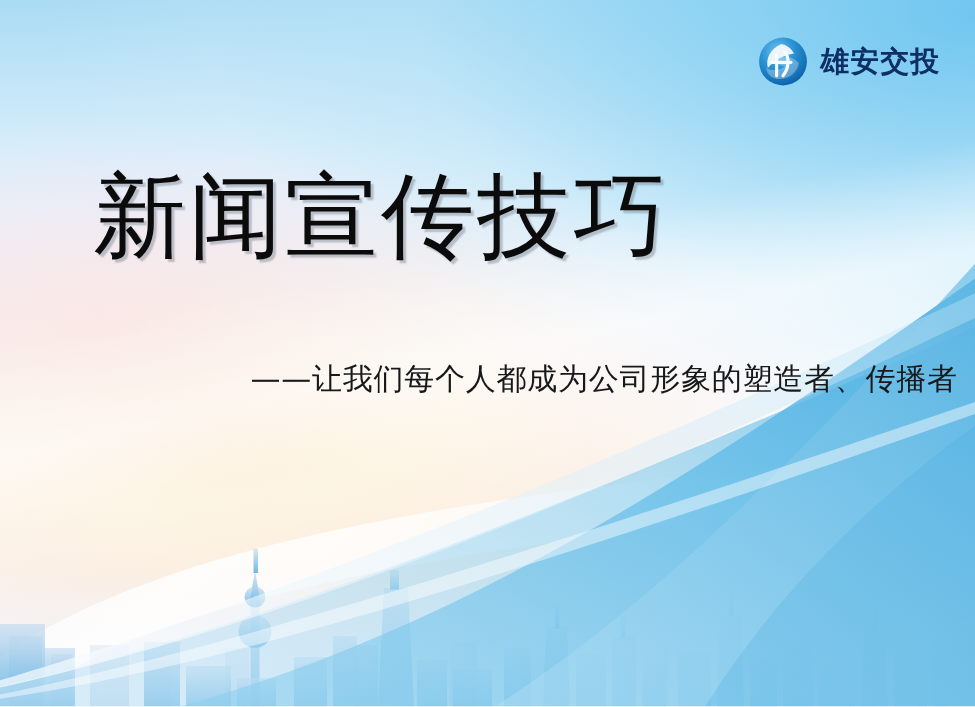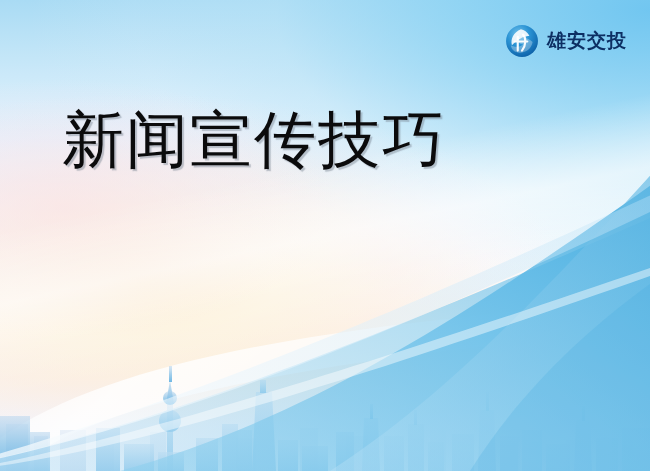--- a/index.html
+++ b/index.html
@@ -107,21 +107,21 @@
     color: #0d2f63;
     white-space: nowrap;
     font-family: "DejaVu Sans", "Liberation Sans", sans-serif;
   }
 
   
   .title {
     position: absolute;
     left: 62px;
     top: 112px;
-    font-family: Liberation Mono, monospace;
+    font-family: Liberation Sans, sans-serif;
     font-size: 62px;
     line-height: 1.05;
     letter-spacing: 2px;
     color: #0b0b0c;
     white-space: nowrap;
     text-shadow: 2px 2px 1px rgba(120,130,145,0.45);
   }
   .subtitle {
     position: absolute;
     left: 167px;
@@ -280,15 +280,16 @@
       <circle cx="32" cy="32" r="30" fill="url(#gLogo)"></circle>
       <path d="M30 10 C16 16 10 28 13 40 C22 30 32 24 46 22 C42 15 36 11 30 10 Z" fill="#ffffff" opacity="0.88"></path>
       <path d="M22 28 C34 24 44 26 52 34 C50 46 40 54 28 54 C18 54 12 48 11 40 C18 44 28 44 34 38 C28 38 24 34 22 28 Z" fill="#ffffff" opacity="0.30"></path>
       <path d="M24 24 L24 50 M18 33 L42 33 M34 20 C40 26 40 40 32 50" stroke="#ffffff" stroke-width="4" fill="none" stroke-linecap="round" opacity="0.95"></path>
     </svg>
     <span class="logo-text">雄安交投</span>
   </div>
 
   <div class="title">新闻宣传技巧</div>
 
+  <div class="subtitle">——让我们每个人都成为公司形象的塑造者、传播者</div>
 
 
 </div>
 
 </body></html>

